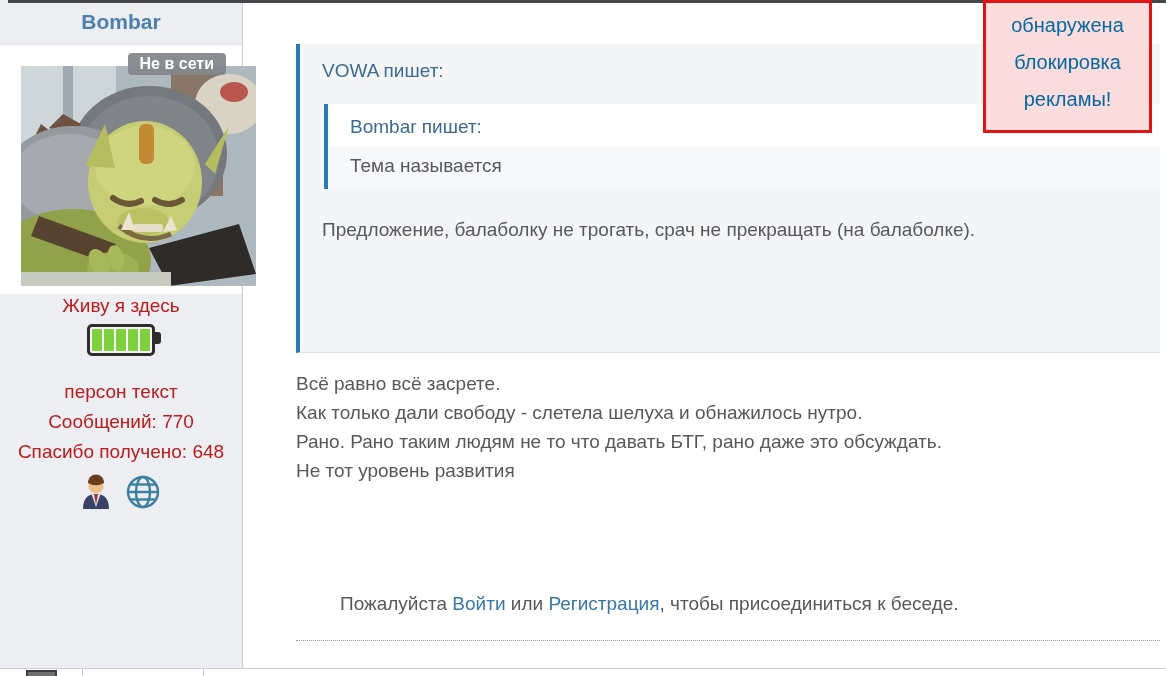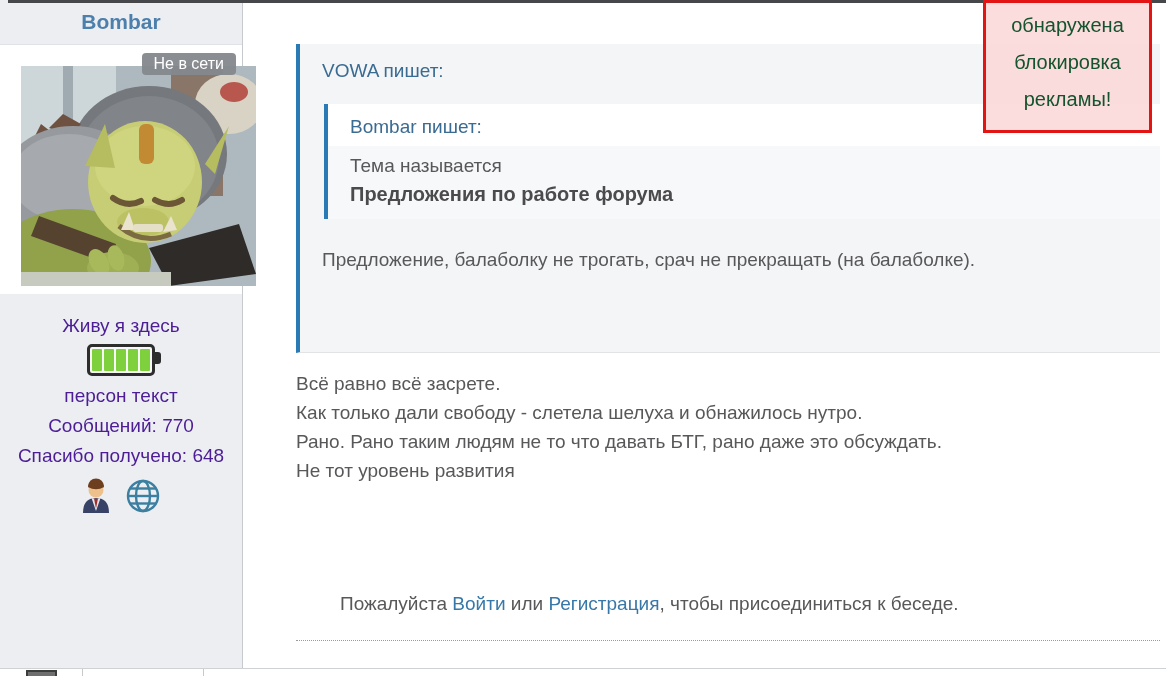--- a/index.html
+++ b/index.html
@@ -13,31 +13,31 @@
   .topbar{position:absolute;left:8px;top:0;width:1158px;height:3px;background:#46474a;z-index:3;}
 
   
   .sidebar{position:absolute;left:0;top:0;width:243px;height:668px;background:#eceef2;
            border-right:1px solid #c6cacf;box-sizing:border-box;}
   .sb-header{height:44px;background:#eceef2;border-bottom:1px solid #dfe2e6;
              display:flex;align-items:center;justify-content:center;}
   .sb-username{font-weight:bold;font-size:21px;color:#4c7fab;cursor:pointer;}
   .avatar-sec{position:relative;height:249px;background:#ffffff;}
   .avatar{position:absolute;left:21px;top:21px;width:235px;height:220px;display:block;}
-  .badge{position:absolute;right:6px;top:8px;height:22px;line-height:22px;
-         background:rgba(132,136,141,0.95);color:#ffffff;font-weight:normal;font-size:16px;
+  .badge{position:absolute;right:16px;top:8px;height:22px;line-height:22px;
+         background:rgba(132,136,141,0.95);color:#ffffff;font-weight:bold;font-size:16px;
          padding:0 12px;border-radius:4px;z-index:2;}
-  .sb-info{background:#eceef2;text-align:center;padding-top:20px;color:#4c1d95;}
+  .sb-info{background:#eceef2;text-align:center;color:#b91c1c;}
   .sb-line{height:24px;line-height:24px;}
   .battery{width:58px;height:22px;border:3px solid #2d2d2d;border-radius:5px;
            display:flex;gap:2px;padding:2px;background:#f7f7f7;position:relative;margin:6px auto 0;}
   .battery .cell{flex:1;background:#7ed13c;border-radius:1px;}
   .battery::after{content:"";position:absolute;right:-9px;top:5px;width:6px;height:12px;
                   background:#2d2d2d;border-radius:0 3px 3px 0;}
-  .mt8{margin-top:8px;} .mt6{margin-top:6px;}
+  .mt8{margin-top:24px;} .mt6{margin-top:6px;}
   .icon-row{margin-top:10px;display:flex;justify-content:center;align-items:center;gap:14px;}
   .icon-row svg{cursor:pointer;}
 
   
   .main{position:absolute;left:284px;top:3px;width:882px;height:479px;background:#ffffff;}
   .quote-outer{position:absolute;left:12px;top:41px;width:860px;height:308px;
                background:#f4f5f6;border-left:4px solid #2a7ab5;border-bottom:1px solid #e2e3e5;
                box-sizing:content-box;overflow:hidden;}
   .q-author{color:#3a6b92;padding:16px 22px 12px 22px;}
   .quote-inner{margin:10px 0 0 24px;background:#fafbfc;border-left:4px solid #2a7ab5;}
@@ -54,21 +54,21 @@
   
   .bottom-line{position:absolute;left:0;top:668px;width:1166px;height:1px;background:#cfd2d4;}
   .frag-box{position:absolute;left:26px;top:670px;width:27px;height:6px;background:#6f6f6f;
             border-top:2px solid #3c3c3c;border-left:2px solid #3c3c3c;border-right:2px solid #3c3c3c;}
   .frag-v1{position:absolute;left:82px;top:669px;width:1px;height:7px;background:#c9c9c9;}
   .frag-v2{position:absolute;left:203px;top:669px;width:1px;height:7px;background:#c9c9c9;}
 
   
   .adblock{position:absolute;left:983px;top:0;width:163px;height:123px;
            border:3px solid #e31414;background:rgba(251,216,216,0.88);z-index:10;
-           text-align:center;color:#14532d;font-size:20px;line-height:37px;padding-top:4px;}
+           text-align:center;color:#0369a1;font-size:20px;line-height:37px;padding-top:4px;}
 </style>
 </head>
 <body>
 
 <div class="topbar"></div>
 
 <div class="sidebar">
   <div class="sb-header">
     <span class="sb-username">Bombar</span>
   </div>
@@ -144,21 +144,20 @@
 
 <div class="main">
 
   <div class="quote-outer">
     <div class="q-author">VOWA пишет:</div>
 
     <div class="quote-inner">
       <div class="q-author-inner">Bombar пишет:</div>
       <div class="q-inner-body">
         <div>Тема называется</div>
-        <div class="q-topic">Предложения по работе форума</div>
       </div>
     </div>
 
     <div class="q-text">Предложение, балаболку не трогать, срач не прекращать (на балаболке).</div>
   </div>
 
   <div class="message">
     <div>Всё равно всё засрете.</div>
     <div>Как только дали свободу - слетела шелуха и обнажилось нутро.</div>
     <div>Рано. Рано таким людям не то что давать БТГ, рано даже это обсуждать.</div>

